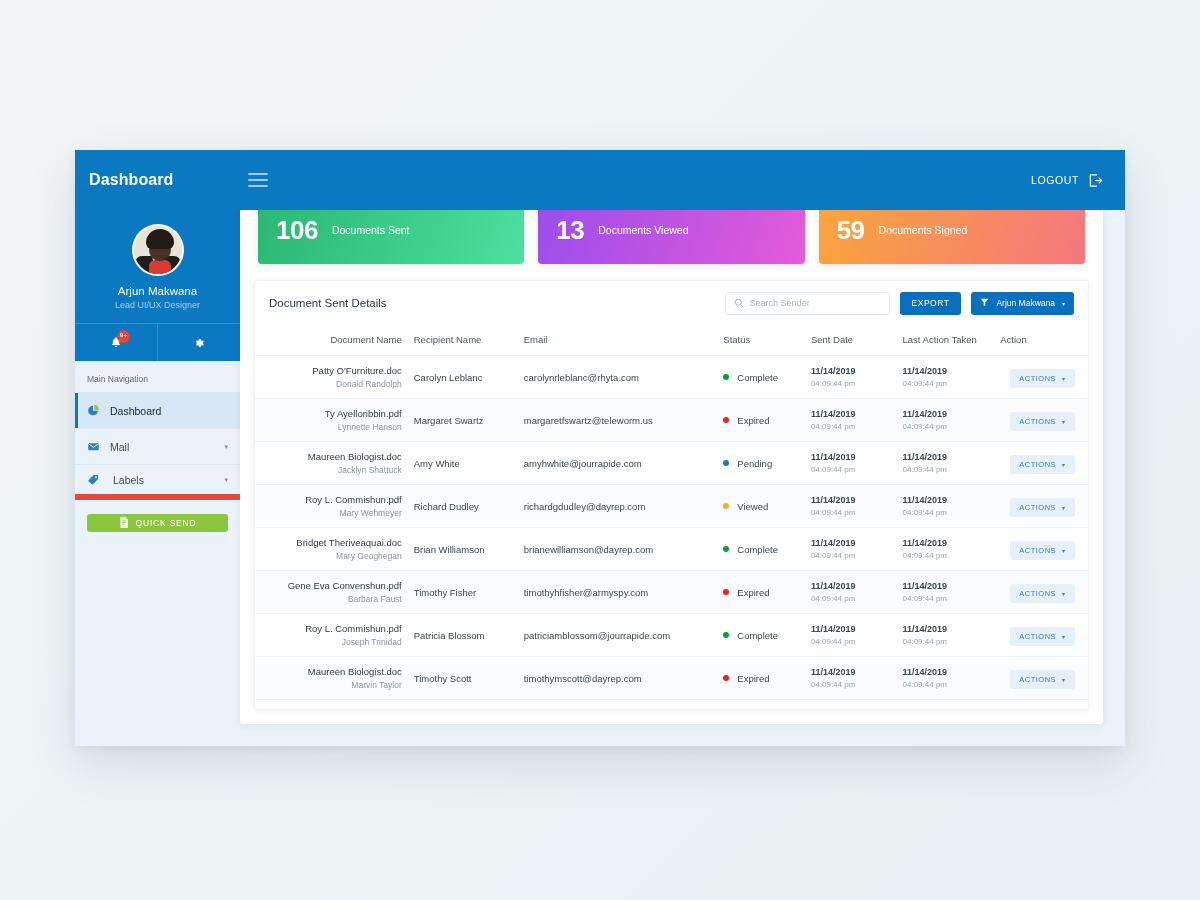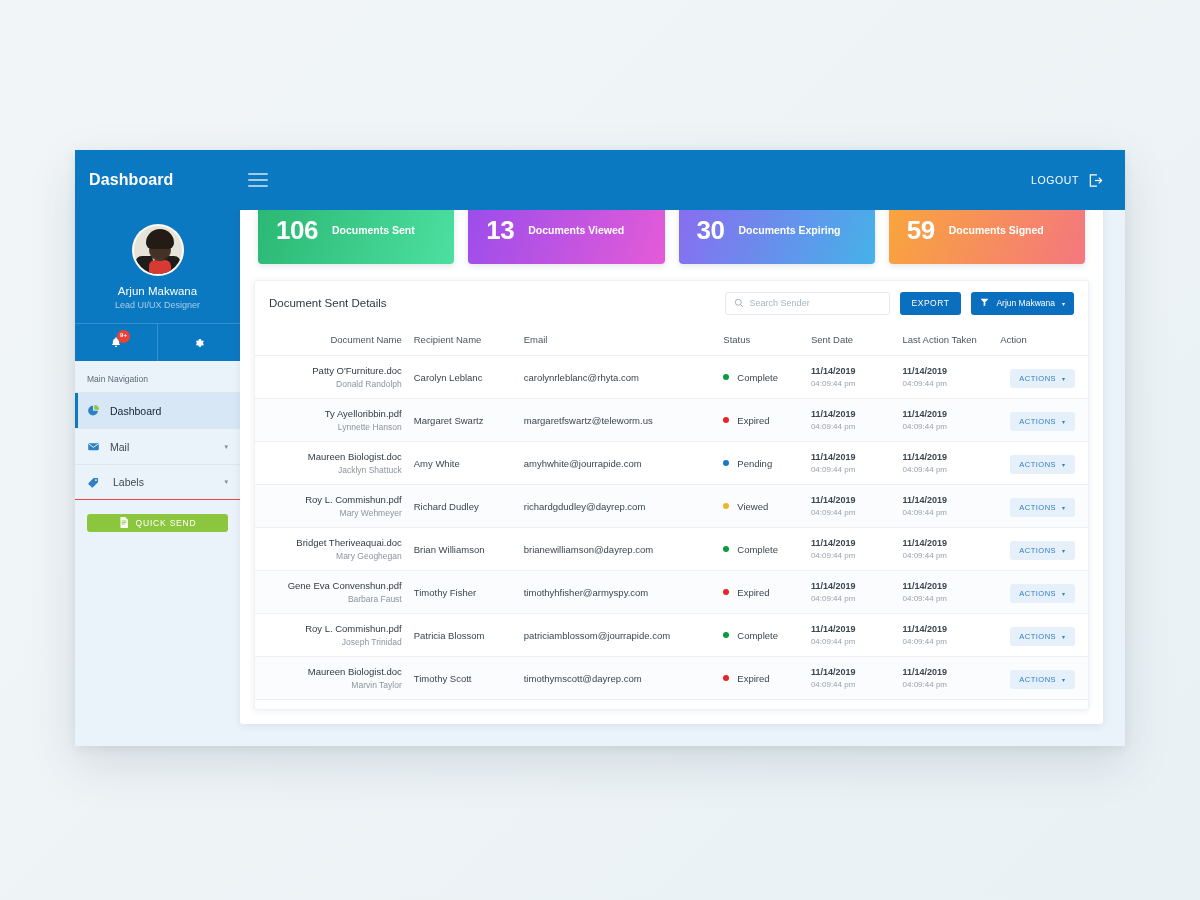--- a/index.html
+++ b/index.html
@@ -177,21 +177,21 @@
     display: flex;
     align-items: center;
     padding: 0 12px;
     gap: 9px;
     font-size: 10.5px;
     color: #3e4a56;
     cursor: pointer;
     border-top: 1px solid #dde7f1;
     position: relative;
   }
-  .nav-item:last-child { border-bottom: 1px solid #ef4444; gap: 12px; }
+  .nav-item:last-child { border-bottom: 6px solid #ef4444; gap: 12px; }
   .nav-item.active {
     background: #d7e7f5;
     color: #17232e;
   }
   .nav-item.active::before {
     content: "";
     position: absolute;
     left: 0; top: 0; bottom: 0;
     width: 3px;
     background: #0b78c2;
@@ -255,21 +255,21 @@
     border-radius: 4px;
     display: flex;
     align-items: center;
     padding: 0 18px;
     gap: 14px;
     color: #ffffff;
     box-shadow: 0 2px 6px rgba(40,70,100,0.14);
     cursor: pointer;
   }
   .stat-value { font-size: 26px; font-weight: bold; letter-spacing: -0.5px; }
-  .stat-label { font-size: 10.5px; font-weight: bold; }
+  .stat-label { font-size: 10.5px; font-weight: normal; }
 
   
   .table-panel {
     flex: 1;
     min-height: 0;
     margin: 0 14px 14px;
     background: #ffffff;
     border: 1px solid #eef2f6;
     border-radius: 3px;
     box-shadow: 0 1px 6px rgba(40,70,100,0.09);
@@ -510,24 +510,20 @@
 
         <div class="stats">
             <div class="stat" style="background: linear-gradient(110deg, rgb(43, 182, 115), rgb(76, 224, 160));">
               <div class="stat-value">106</div>
               <div class="stat-label">Documents Sent</div>
             </div>
             <div class="stat" style="background: linear-gradient(110deg, rgb(154, 77, 235), rgb(228, 91, 216));">
               <div class="stat-value">13</div>
               <div class="stat-label">Documents Viewed</div>
             </div>
-            <div class="stat" style="background: linear-gradient(110deg, rgb(138, 108, 240), rgb(69, 178, 232));">
-              <div class="stat-value">30</div>
-              <div class="stat-label">Documents Expiring</div>
-            </div>
             <div class="stat" style="background: linear-gradient(110deg, rgb(249, 166, 58), rgb(244, 119, 127));">
               <div class="stat-value">59</div>
               <div class="stat-label">Documents Signed</div>
             </div>
           </div>
 
         <div class="table-panel">
           <div class="table-toolbar">
             <div class="table-toolbar-title">Document Sent Details</div>
             <div class="toolbar-spacer"></div>

